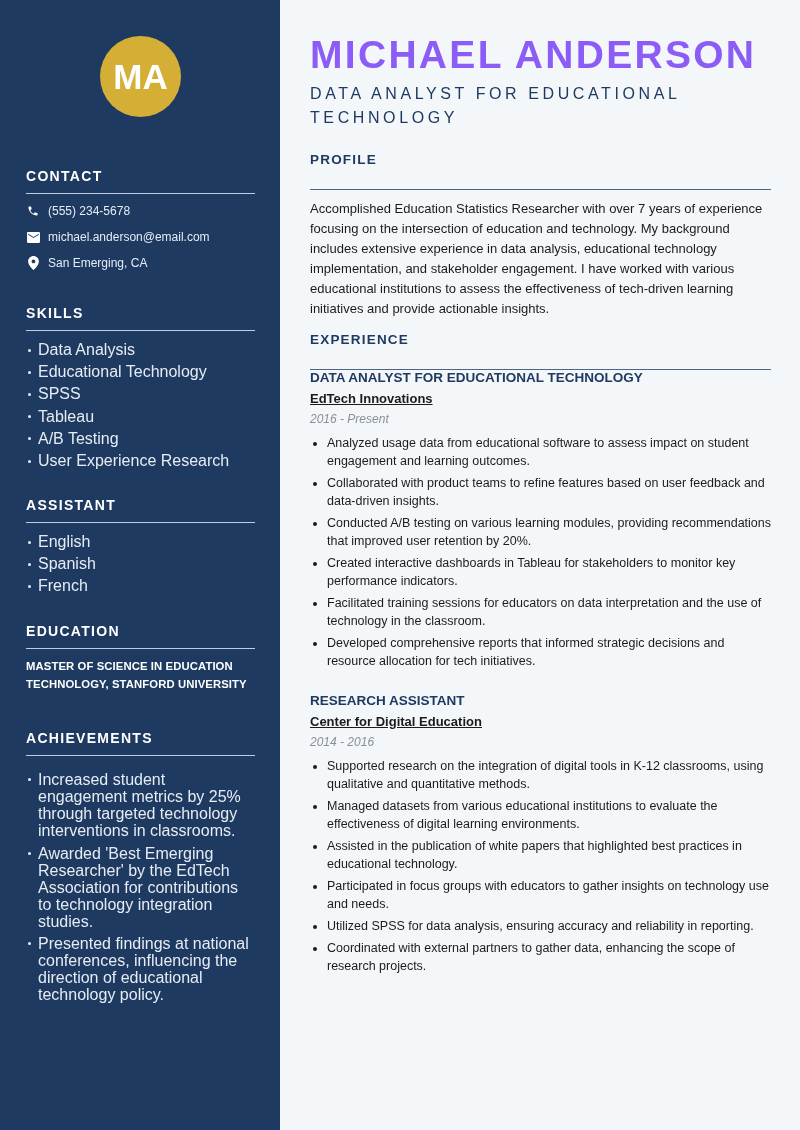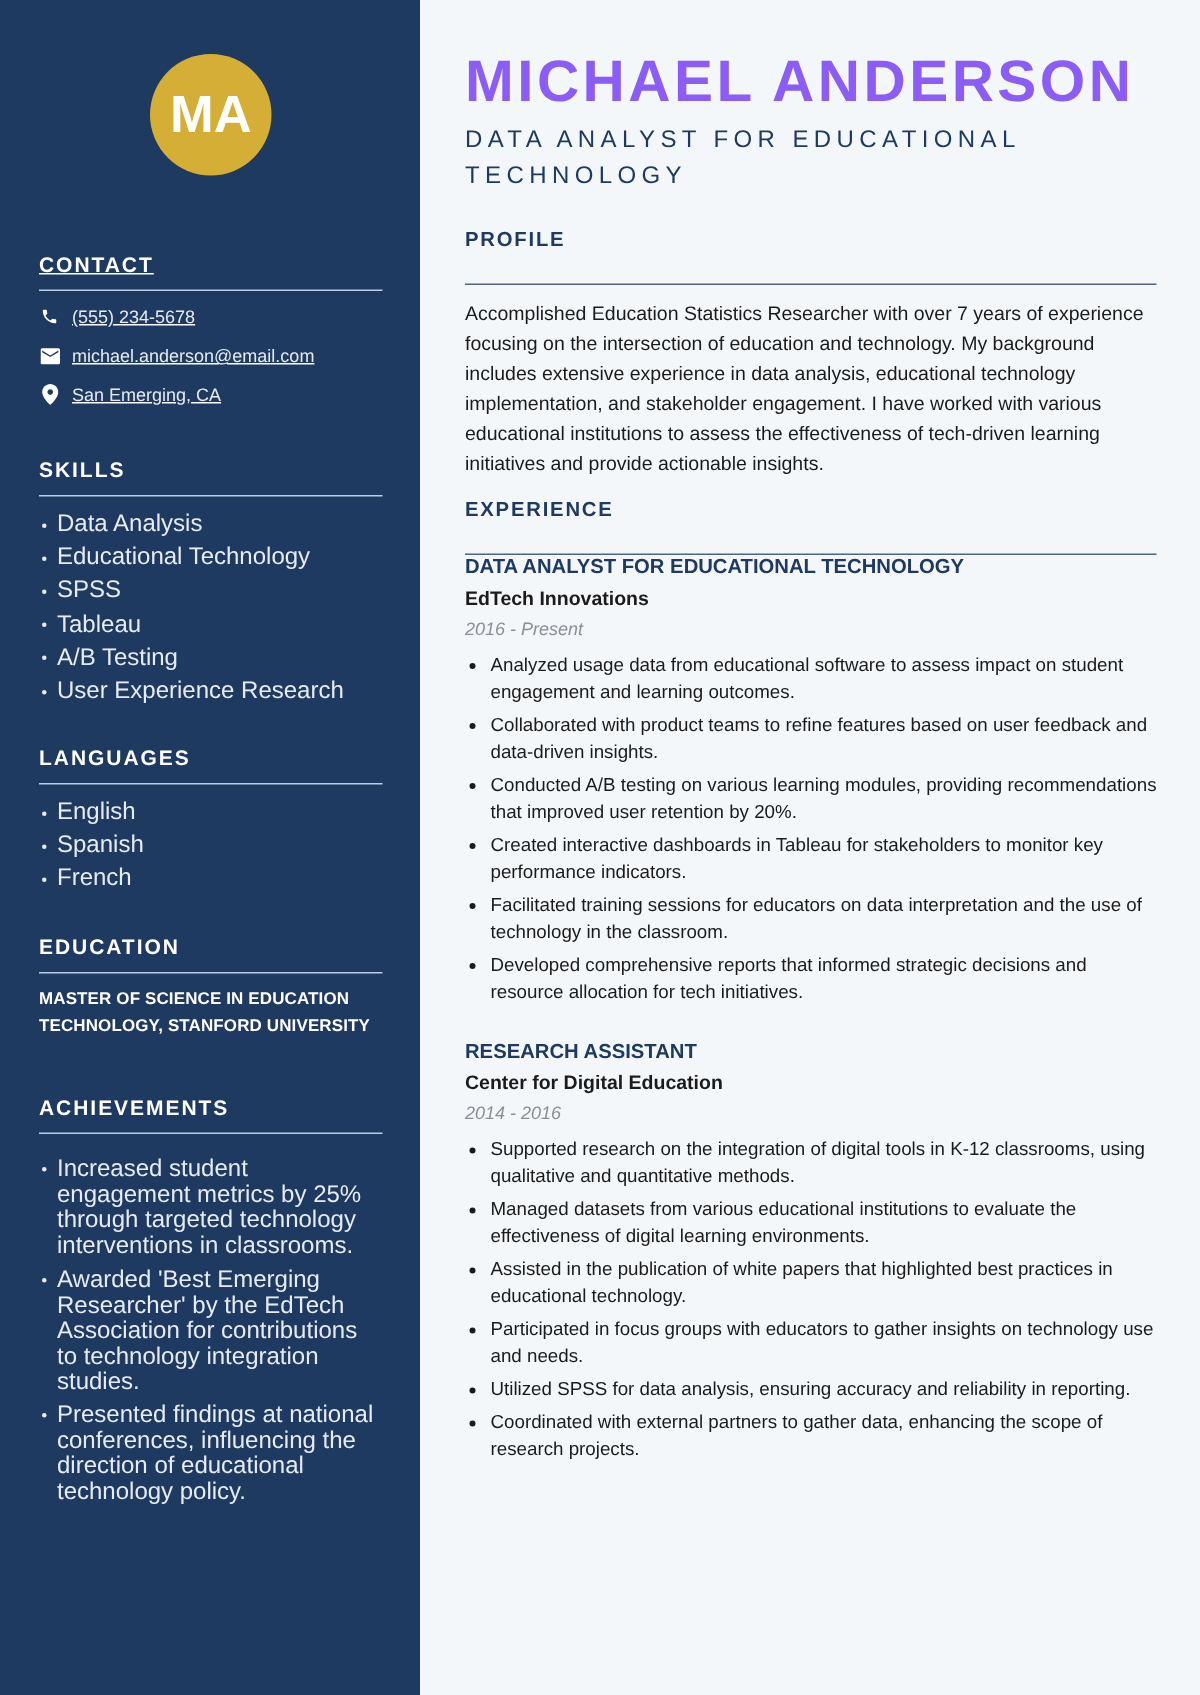--- a/index.html
+++ b/index.html
@@ -70,41 +70,41 @@
   .m-title {
     font-weight: bold; font-size: 13.5px; color: #1e3a60;
     letter-spacing: 1.2px; padding-bottom: 22px;
     border-bottom: 1.5px solid #4f6483;
   }
   .profile-text {
     margin-top: 9px; font-size: 13px; line-height: 20px; color: #1b1b1b;
   }
   .job { position: absolute; left: 0; width: 461px; }
   .job-title { font-weight: bold; font-size: 13.5px; color: #1e3a60; }
-  .job-company { font-weight: bold; font-size: 13px; color: #1b1b1b; margin-top: 6px; }
+  .job-company { font-weight: bold; font-size: 13px; color: #1b1b1b; margin-top: 6px; text-decoration: underline; }
   .job-dates { font-style: italic; font-size: 12px; color: #8a8f96; margin-top: 6px; }
   .job-bullets { list-style: none; margin-top: 8px; }
   .job-bullets li {
     position: relative; padding-left: 17px;
     font-size: 12.5px; line-height: 18px; color: #1b1b1b; margin-bottom: 4px;
   }
   .job-bullets li::before {
     content: ""; position: absolute; left: 3px; top: 7.5px;
     width: 4px; height: 4px; background: #1b1b1b; border-radius: 50%;
   }
 </style>
 </head>
 <body>
 
 <aside class="sidebar">
   <div class="avatar">
     <span>MA</span>
   </div>
 
-  <section class="side-section" style="top:168px;text-decoration:underline;">
+  <section class="side-section" style="top:168px;">
     <div class="side-title">CONTACT</div>
     <ul class="contact-list">
       <li>
         <span class="ico">
           <svg width="12" height="12" viewBox="0 0 24 24">
               <path fill="#ffffff" d="M6.6 10.8c1.4 2.8 3.8 5.1 6.6 6.6l2.2-2.2c.3-.3.7-.4 1-.2 1.1.4 2.3.6 3.6.6.6 0 1 .4 1 1V20c0 .6-.4 1-1 1C10.6 21 3 13.4 3 4c0-.6.4-1 1-1h3.5c.6 0 1 .4 1 1 0 1.3.2 2.5.6 3.6.1.3 0 .7-.2 1L6.6 10.8z"></path>
             </svg>
         </span>
         <span>(555) 234-5678</span>
       </li>
@@ -133,21 +133,21 @@
       <li>Data Analysis</li>
       <li>Educational Technology</li>
       <li>SPSS</li>
       <li>Tableau</li>
       <li>A/B Testing</li>
       <li>User Experience Research</li>
     </ul>
   </section>
 
   <section class="side-section" style="top:497px;">
-    <div class="side-title">LANGUAGES</div>
+    <div class="side-title">ASSISTANT</div>
     <ul class="bullets">
       <li>English</li>
       <li>Spanish</li>
       <li>French</li>
     </ul>
   </section>
 
   <section class="side-section" style="top:623px;">
     <div class="side-title">EDUCATION</div>
     <div class="edu-text">MASTER OF SCIENCE IN EDUCATION TECHNOLOGY, STANFORD UNIVERSITY</div>

